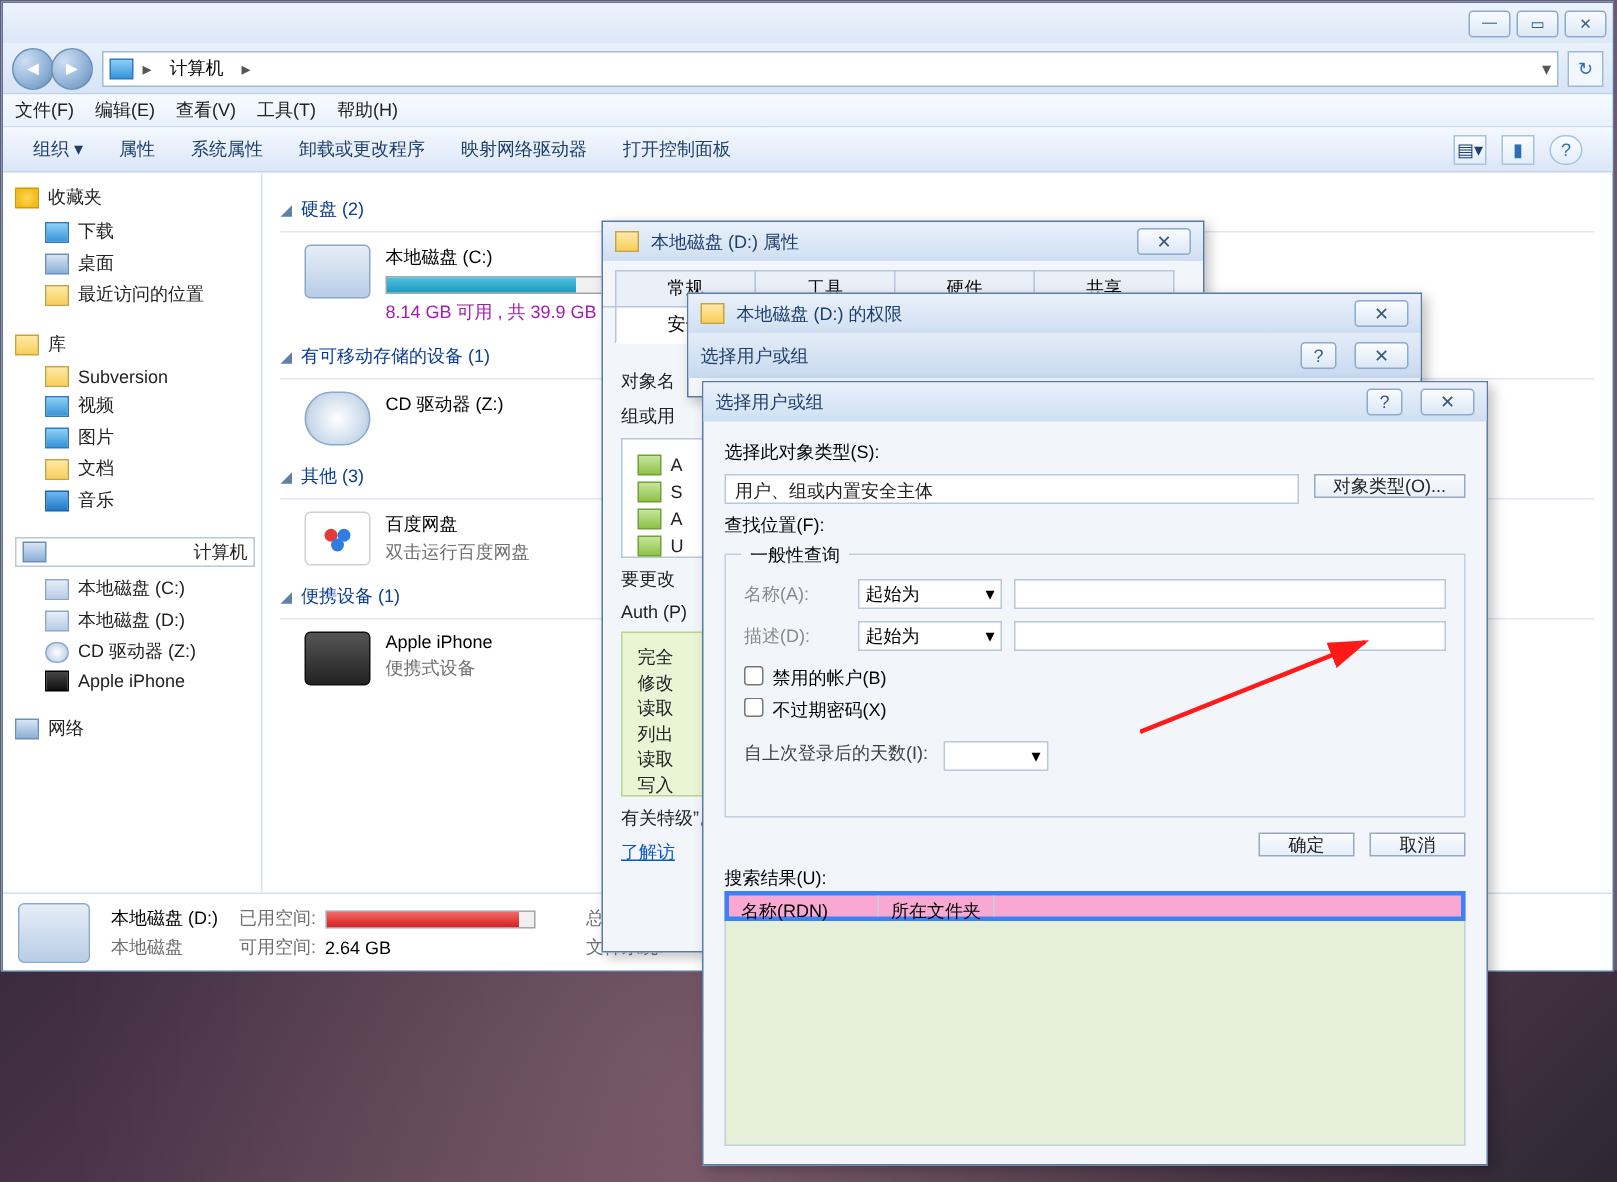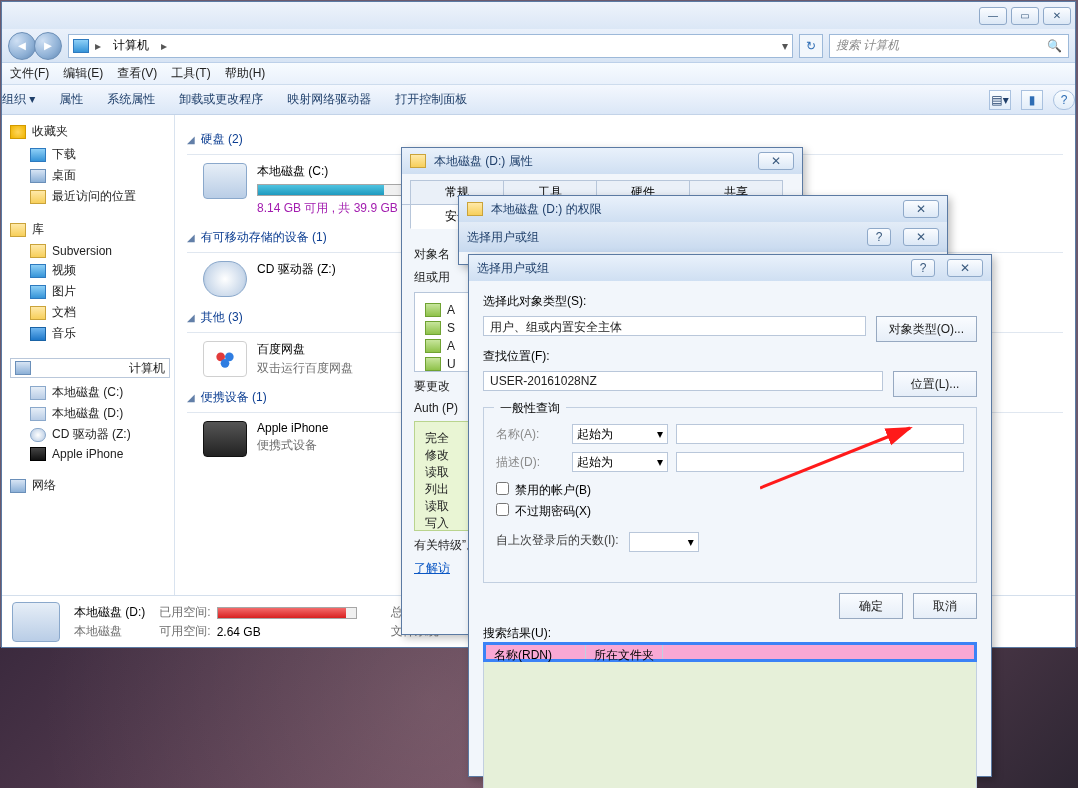--- a/index.html
+++ b/index.html
@@ -13,21 +13,21 @@
 .addrbar { height: 34px; background: linear-gradient(#eaf1fb,#d7e4f4); display: flex; align-items: center; padding: 0 6px; gap: 6px; border-bottom: 1px solid #bcd0e9; }
 .navbtns { display: flex; gap: 0; }
 .navcircle { width: 28px; height: 28px; border-radius: 14px; background: radial-gradient(circle at 30% 30%, #cfe0f4, #8fb1d6 60%, #5f86b2); border: 1px solid #6c8fb7; display: flex; align-items: center; justify-content: center; color: #fff; font-size: 13px; }
 .navcircle + .navcircle { margin-left: -2px; }
 .addrfield { flex: 1; height: 24px; background: #fff; border: 1px solid #9db9d9; display: flex; align-items: center; padding: 0 4px; gap: 6px; }
 .addrfield .foldicon { width: 16px; height: 14px; background: linear-gradient(#8ed0f7,#3694d8); border: 1px solid #2e7abf; }
 .crumb { display: flex; align-items: center; height: 100%; padding: 0 6px; }
 .refreshbtn { width: 24px; height: 24px; border: 1px solid #9db9d9; background: #f2f7fc; display: flex; align-items: center; justify-content: center; color: #2e6db4; }
 .searchfield { width: 240px; height: 24px; background: #fff; border: 1px solid #9db9d9; display: flex; align-items: center; padding: 0 6px; color: #8a8a8a; justify-content: space-between; }
 .menubar { height: 22px; background: linear-gradient(#f7fbff,#e9f1fb); border-bottom: 1px solid #cddced; display: flex; align-items: center; padding: 0 8px; gap: 14px; color: #222; }
-.toolbar { height: 30px; background: linear-gradient(#f4f8fe,#dbe7f7); border-bottom: 1px solid #c3d3e8; display: flex; align-items: center; padding: 0 0; gap: 24px; color: #1f3f6a; }
+.toolbar { height: 30px; background: linear-gradient(#f4f8fe,#dbe7f7); border-bottom: 1px solid #c3d3e8; display: flex; align-items: center; padding: 0 20px; gap: 24px; color: #1f3f6a; }
 .toolbar .right { margin-left: auto; display: flex; gap: 10px; align-items: center; }
 .squarebtn { width: 22px; height: 20px; border: 1px solid #a9c1df; background: linear-gradient(#fafdff,#e2edf9); display: flex; align-items: center; justify-content: center; }
 
 .body { display: flex; height: 480px; }
 .sidebar { width: 173px; border-right: 1px solid #d9e3ef; padding: 8px 4px 8px 8px; overflow: hidden; }
 .sidegroup { margin-bottom: 14px; }
 .sidehdr { display: flex; align-items: center; gap: 6px; font-weight: 400; color: #222; margin-bottom: 4px; }
 .sideitem { display: flex; align-items: center; gap: 6px; padding: 2px 0 2px 20px; color: #222; }
 .ico { width: 16px; height: 14px; display: inline-block; background: #7aa9d8; border: 1px solid #4d7fb3; }
 .ico.star { background: radial-gradient(circle,#ffd65a,#f0b400); border-color: #d29a00; }
@@ -80,21 +80,21 @@
 .greenrow .gi { width:16px; height:14px; background: linear-gradient(#c7e59c,#8fc24a); border:1px solid #6fa232; }
 
 
 .dlg-perm { left: 458px; top: 195px; width: 490px; height: 70px; }
 
 
 .dlg-sel { left: 468px; top: 254px; width: 524px; height: 523px; background:#f2f6fb; }
 .dlg-sel .inner { padding: 12px 14px; }
 .formrow { display:flex; align-items:flex-start; gap:10px; margin: 6px 0; }
 .readbox { flex:1; height:20px; border:1px solid #b9c7da; background:#fff; padding:2px 6px; color:#222; }
-.btn { height:26px; padding:0 12px; border:1px solid #97a9c1; background: linear-gradient(#fafcff,#e6eef8); color:#222; display:inline-flex; align-items:center; justify-content:center; min-width:84px; }
+.btn { height:16px; padding:0 12px; border:1px solid #97a9c1; background: linear-gradient(#fafcff,#e6eef8); color:#222; display:inline-flex; align-items:center; justify-content:center; min-width:84px; }
 .btn.small { min-width: 64px; }
 .fieldset { border:1px solid #c2cfe0; padding: 10px 12px 14px 12px; margin-top: 10px; position: relative; }
 .fieldset .legend { position:absolute; top:-8px; left:10px; background:#f2f6fb; padding:0 6px; }
 .grid2 { display:grid; grid-template-columns: 68px 96px 1fr; gap:8px 8px; align-items:center; }
 .sel { height:20px; border:1px solid #b9c7da; background:#fff; padding:0 4px; display:flex; align-items:center; justify-content:space-between; }
 .txtin { height:20px; border:1px solid #b9c7da; background:#fff; }
 .cb { display:flex; align-items:flex-start; gap:6px; }
 .magnifier { width:38px; height:26px; background: radial-gradient(circle at 30% 30%,#fff,#f6df7f 60%,#e3b93d); border:1px solid #c49a1e; border-radius:6px; }
 .okrow { display:flex; justify-content:flex-end; gap:10px; margin: 10px 0 6px 0; }
 .reshdr { display:flex; border:3px solid #3b82f6; background:#f9a8d4; height:20px; }
@@ -126,24 +126,20 @@
       <div class="navcircle">►</div>
     </div>
     <div class="addrfield">
       <span class="foldicon"></span>
       <span style="color:#555">▸</span>
       <span class="crumb">计算机</span>
       <span style="color:#555">▸</span>
       <span style="margin-left:auto;color:#555">▾</span>
     </div>
     <div class="refreshbtn">↻</div>
-    <div class="searchfield">
-      <span style="font-style:italic">搜索 计算机</span>
-      <span style="color:#2e6db4">🔍</span>
-    </div>
   </div>
 
   <div class="menubar">
     <span>文件(F)</span>
     <span>编辑(E)</span>
     <span>查看(V)</span>
     <span>工具(T)</span>
     <span>帮助(H)</span>
   </div>
 
@@ -396,24 +392,20 @@
     <div class="dlg-q">?</div>
     <div class="dlg-x">✕</div>
   </div>
   <div class="inner">
     <div>选择此对象类型(S):</div>
     <div class="formrow">
       <div class="readbox">用户、组或内置安全主体</div>
       <div class="btn">对象类型(O)...</div>
     </div>
     <div>查找位置(F):</div>
-    <div class="formrow">
-      <div class="readbox">USER-20161028NZ</div>
-      <div class="btn">位置(L)...</div>
-    </div>
 
     <div class="fieldset" style="height:176px">
       <span class="legend">一般性查询</span>
       <div class="grid2" style="margin-top:6px">
         <span style="color:#8a8a8a">名称(A):</span>
         <div class="sel">
             <span>起始为</span>
             <span>▾</span>
           </div>
         <div class="txtin"></div>

